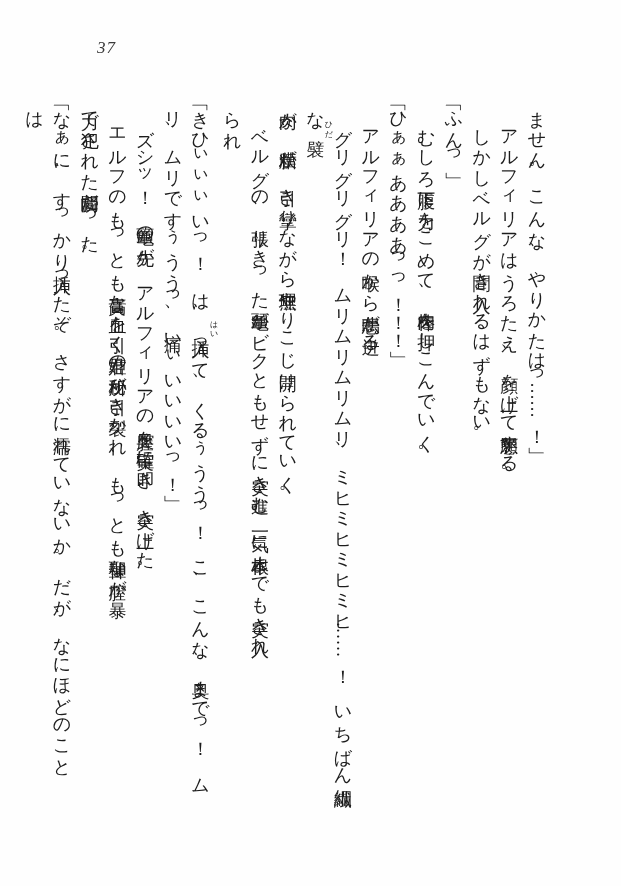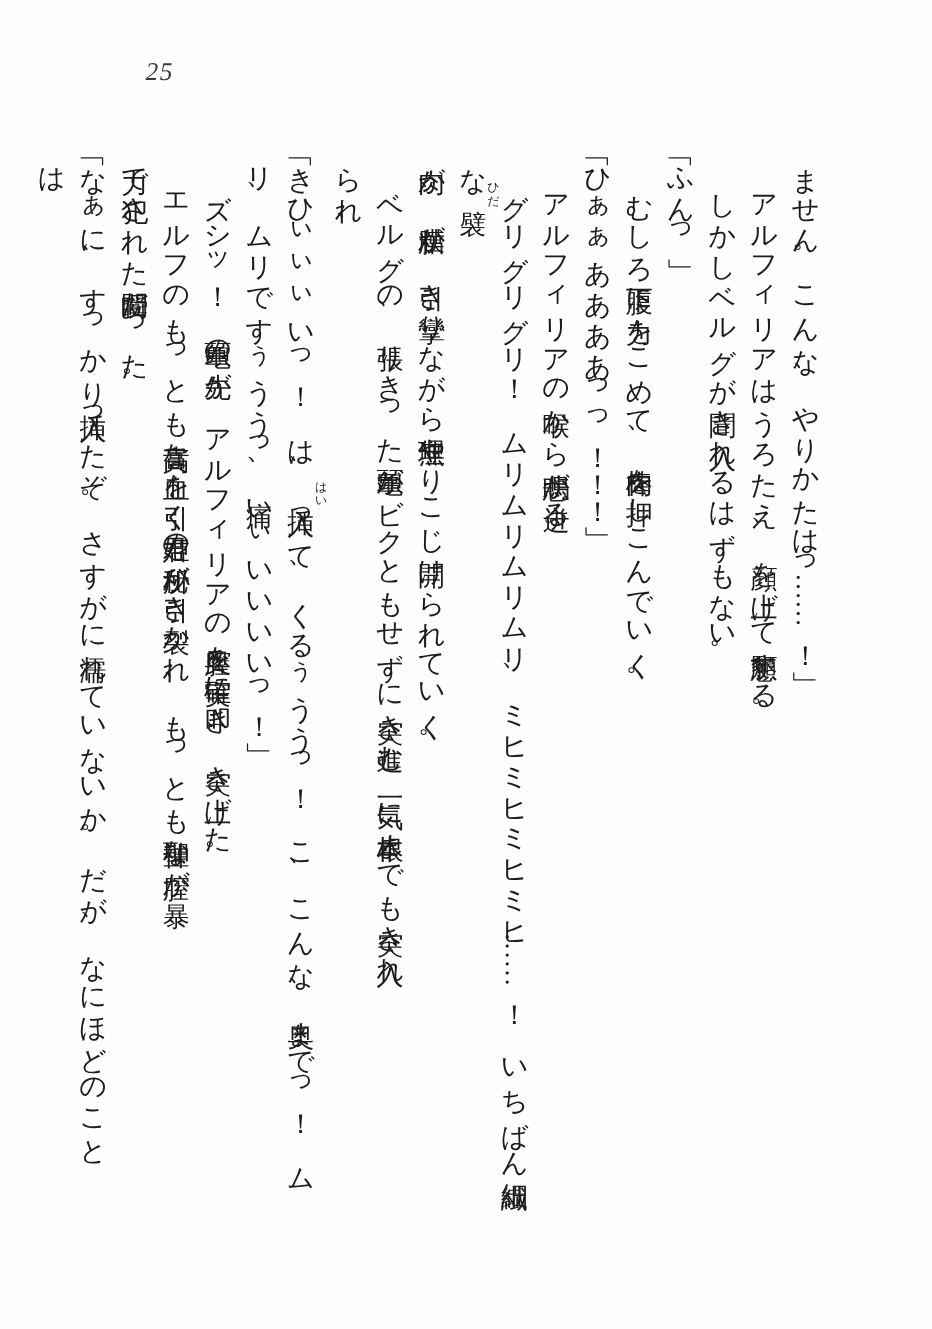--- a/index.html
+++ b/index.html
@@ -54,21 +54,21 @@
     font-size: 8px;
     line-height: 1;
     letter-spacing: 0;
     color: #1c1c1c;
   }
 </style>
 </head>
 <body>
 
 <div class="page">
-  <div class="page-number">25</div>
+  <div class="page-number">37</div>
   <div class="text-block">
       <p class="text-line">ません。こんな、やりかたはっ……！」</p>
       <p class="text-line indent">アルフィリアはうろたえ、顔を上げて懇願する。</p>
       <p class="text-line indent">しかしベルグが聞き入れるはずもない。</p>
       <p class="text-line">「ふんっ」</p>
       <p class="text-line indent">むしろ下腹に力をこめて、肉棒を押しこんでいく。</p>
       <p class="text-line">「ひぁぁああああっっ！！！」</p>
       <p class="text-line indent">アルフィリアの喉から悲鳴が迸る。</p>
       <p class="text-line indent">グリグリグリ！　ムリムリムリムリ、ミヒミヒミヒミヒ……！　いちばん繊細な<ruby>襞<rt>ひだ</rt></ruby></p>
       <p class="text-line">肉が、粘膜が、引き攣りながら無理やりこじ開けられていく。</p>

